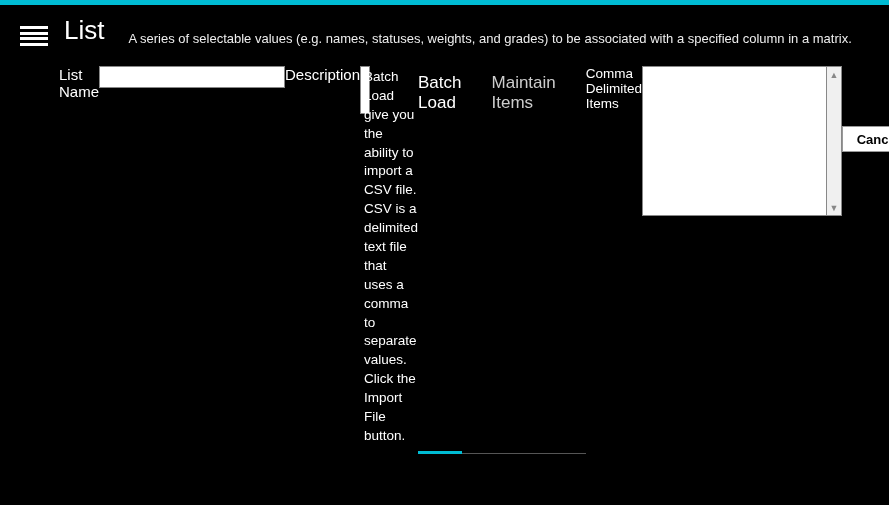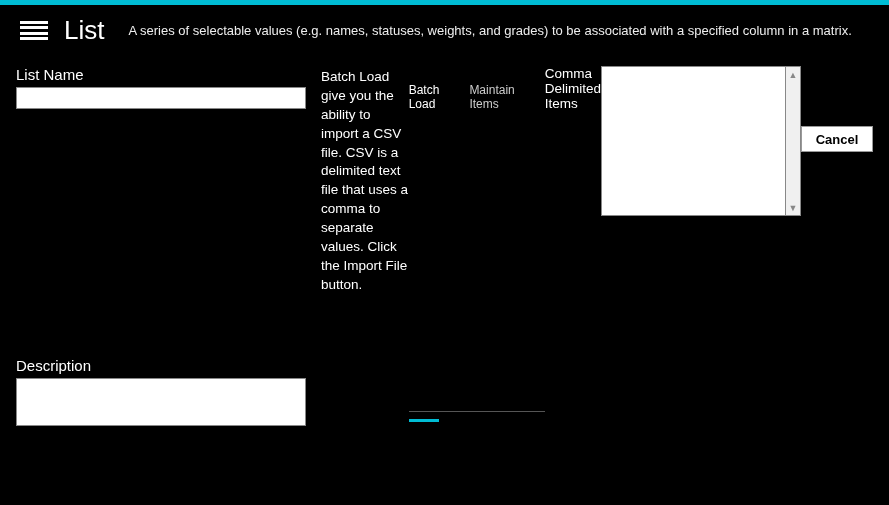--- a/index.html
+++ b/index.html
@@ -1,33 +1,33 @@
 <!DOCTYPE html>
 <html><head>
 <meta charset="utf-8">
 <style>
   * { box-sizing: border-box; margin: 0; padding: 0; }
   html, body { width: 889px; height: 505px; overflow: hidden; font-family: "Segoe UI", Arial, sans-serif; }
   body { background: #000; color: #fff; }
   .topbar { height: 5px; background: #00bcd4; }
-  .header { display: flex; align-items: center; padding: 10px 20px 20px 20px; }
+  .header { display: flex; align-items: flex-end; padding: 10px 20px 20px 20px; }
   .hamburger { display: flex; flex-direction: column; justify-content: space-between; width: 28px; height: 20px; margin-right: 16px; }
   .hamburger span { display: block; height: 3px; background: #fff; width: 100%; }
   .title { font-size: 26px; font-weight: 300; margin-right: 24px; }
   .subtitle { font-size: 13px; color: #eee; }
   .content { display: flex; padding: 0 16px 0 16px; }
-  .left { width: 305px; padding-right: 20px; display: flex; flex-direction: column; }
+  .left { width: 305px; padding-right: 20px; display: flex; flex-direction: row; margin-left: 43px; }
   .right { flex: 1; display: flex; flex-direction: row; }
   .label { font-size: 15px; margin-bottom: 4px; }
   .text-input { width: 290px; height: 22px; background: #fff; border: 1px solid #888; padding: 2px 4px; font-size: 13px; color: #000; }
   .textarea-small { width: 290px; height: 48px; background: #fff; border: 1px solid #888; padding: 4px; font-size: 13px; color: #000; resize: none; }
   .left-spacer { height: 248px; }
   .instr { font-size: 13.5px; color: #fff; line-height: 1.4; margin-bottom: 22px; margin-top: 2px; }
   .tabs { display: flex; border-bottom: 1px solid #555; margin-bottom: 14px; }
-  .tab { padding: 6px 0; margin-right: 30px; font-size: 12px; color: #ccc; cursor: pointer; position: relative; top: 11px; }
+  .tab { padding: 6px 0; margin-right: 30px; font-size: 17px; color: #ccc; cursor: pointer; position: relative; top: 1px; }
   .tab.active { color: #fff; border-bottom: 3px solid #00bcd4; }
   .field-label { font-size: 13.5px; margin-bottom: 6px; }
   .big-textarea-wrap { display: flex; }
   .big-textarea { flex: 1; height: 150px; background: #fff; border: 1px solid #888; padding: 4px; font-size: 13px; color: #000; resize: none; }
   .scrolltrack { width: 15px; height: 150px; background: #f0f0f0; display: flex; flex-direction: column; justify-content: space-between; border: 1px solid #888; border-left: none; }
   .scroll-arrow { width: 100%; height: 15px; display: flex; align-items: center; justify-content: center; color: #888; font-size: 9px; user-select: none; }
   .btn-row { display: flex; justify-content: flex-end; gap: 12px; margin-top: 28px; }
   .btn-row.lower { margin-top: 60px; }
   .btn { min-width: 72px; height: 26px; background: #fff; color: #000; border: 1px solid #999; font-size: 13px; font-weight: 600; padding: 0 10px; cursor: pointer; }
 </style>

